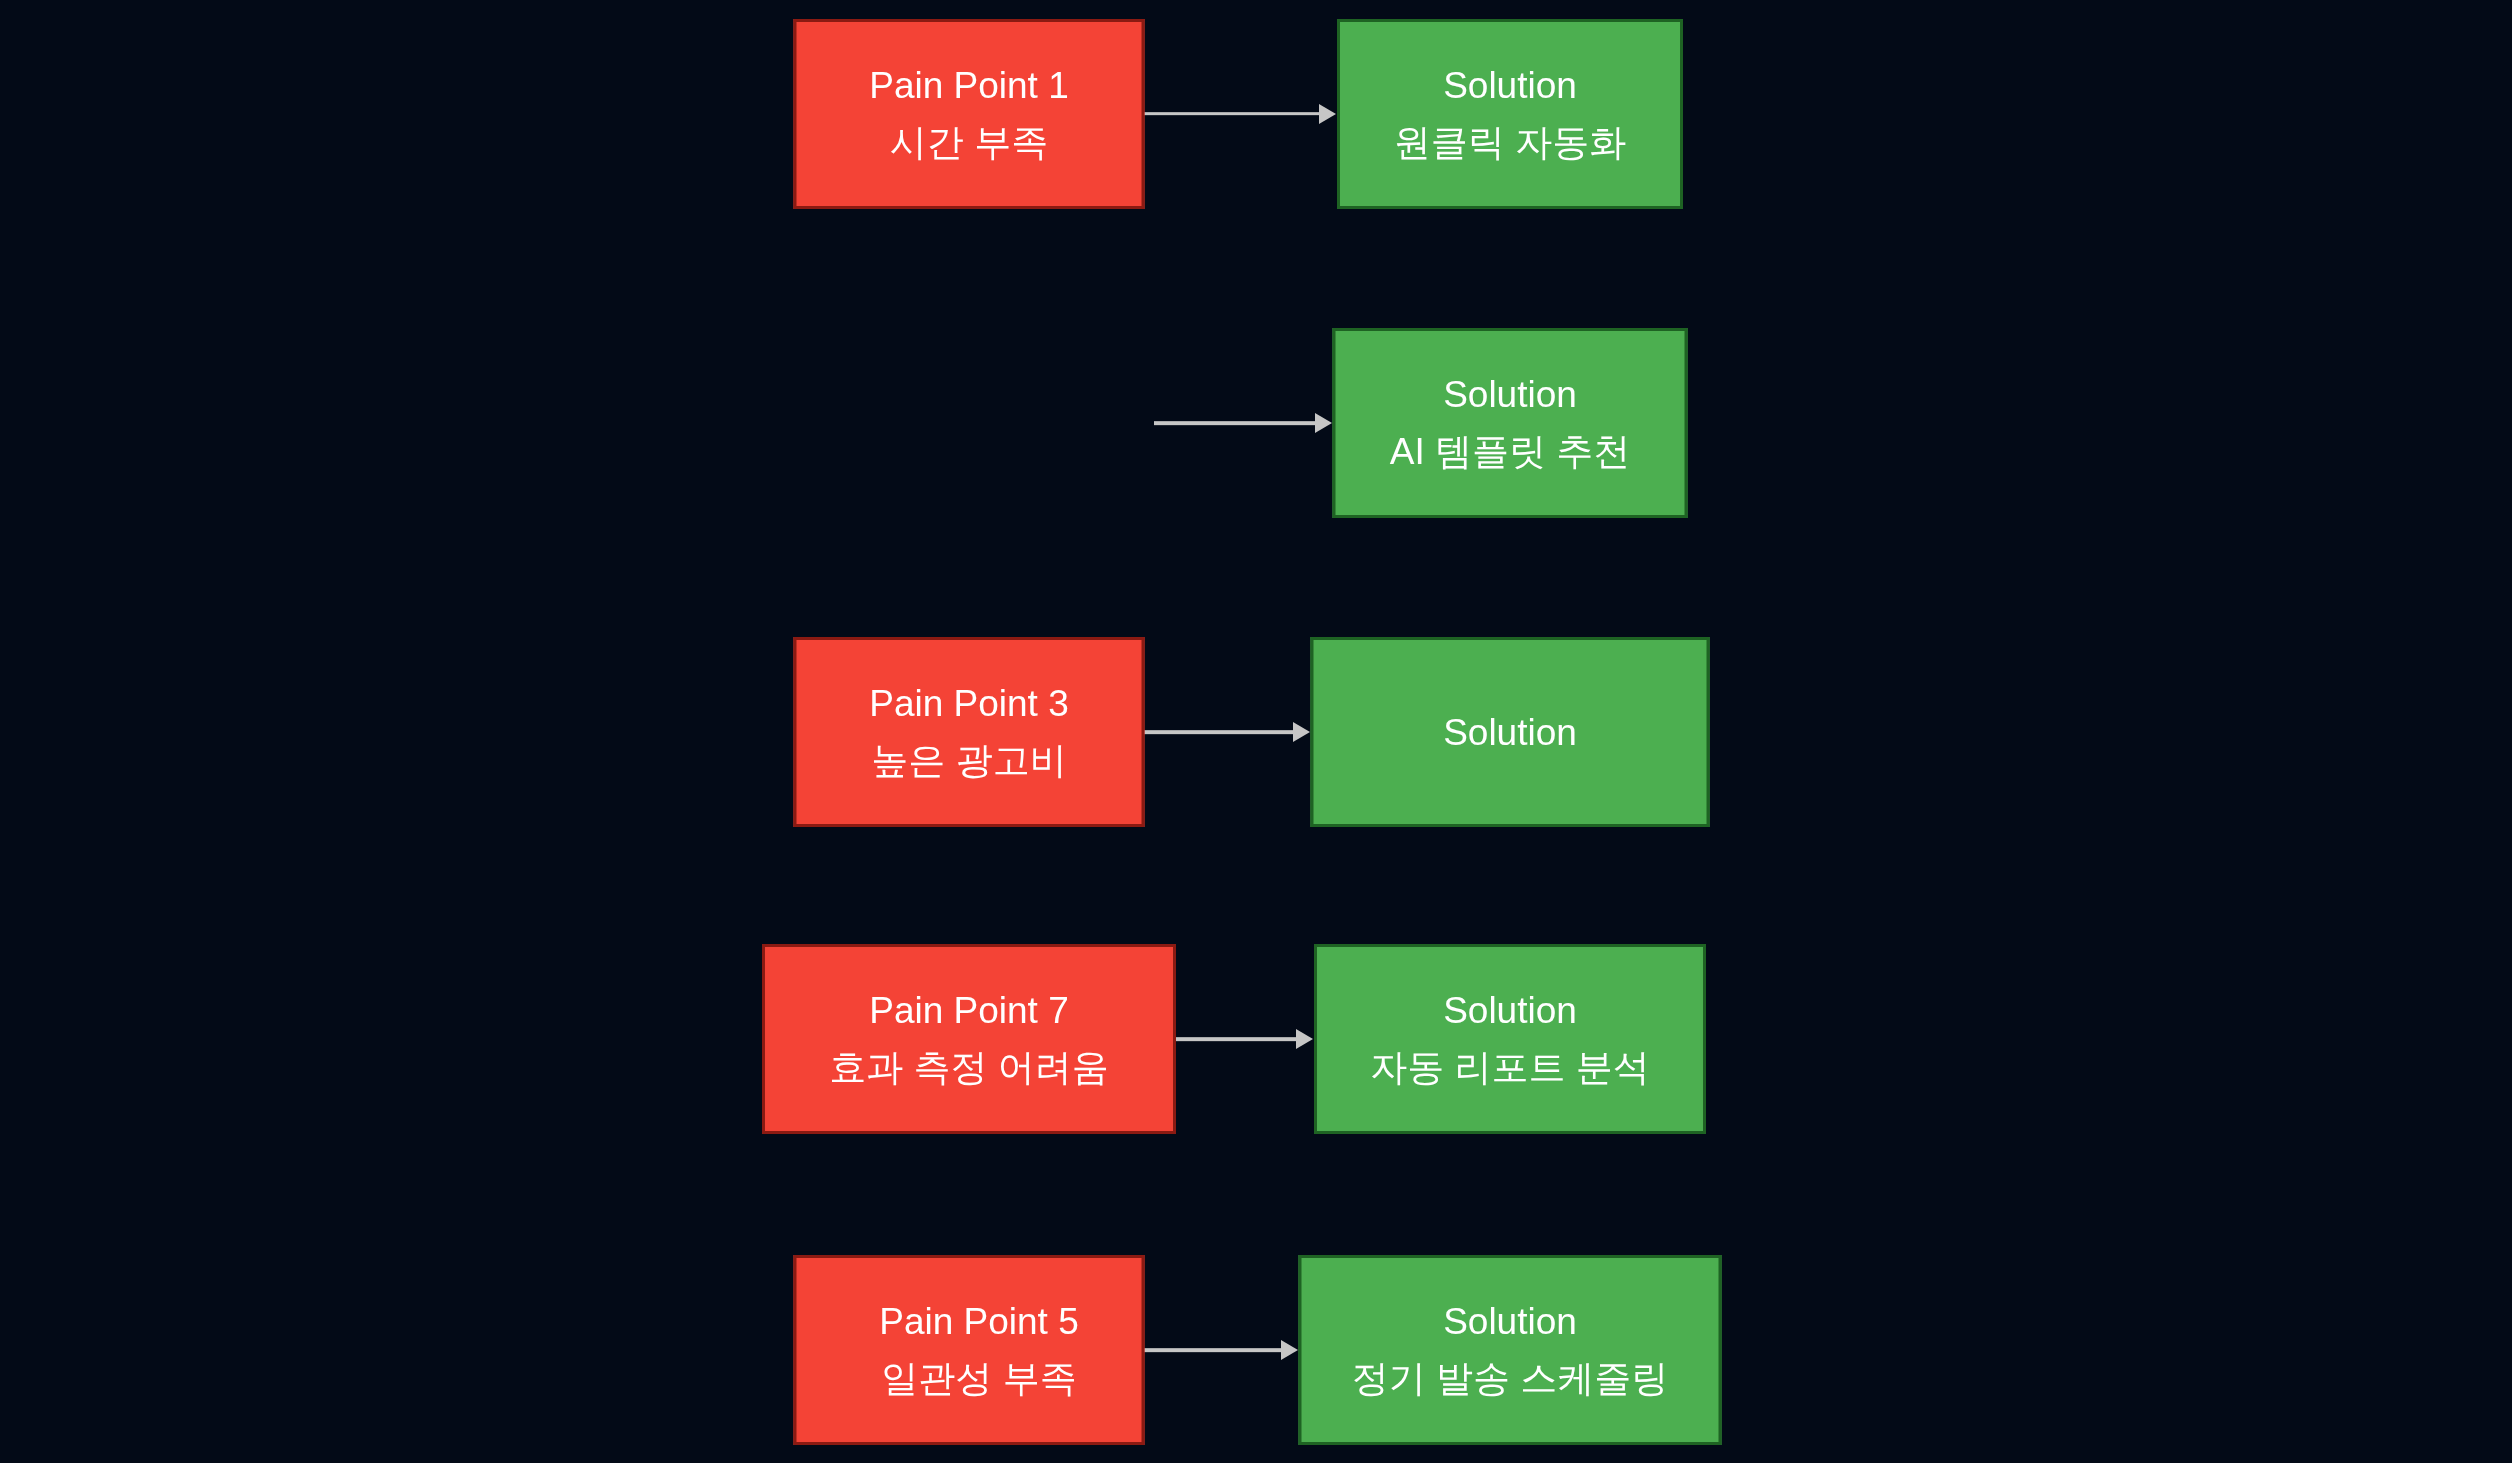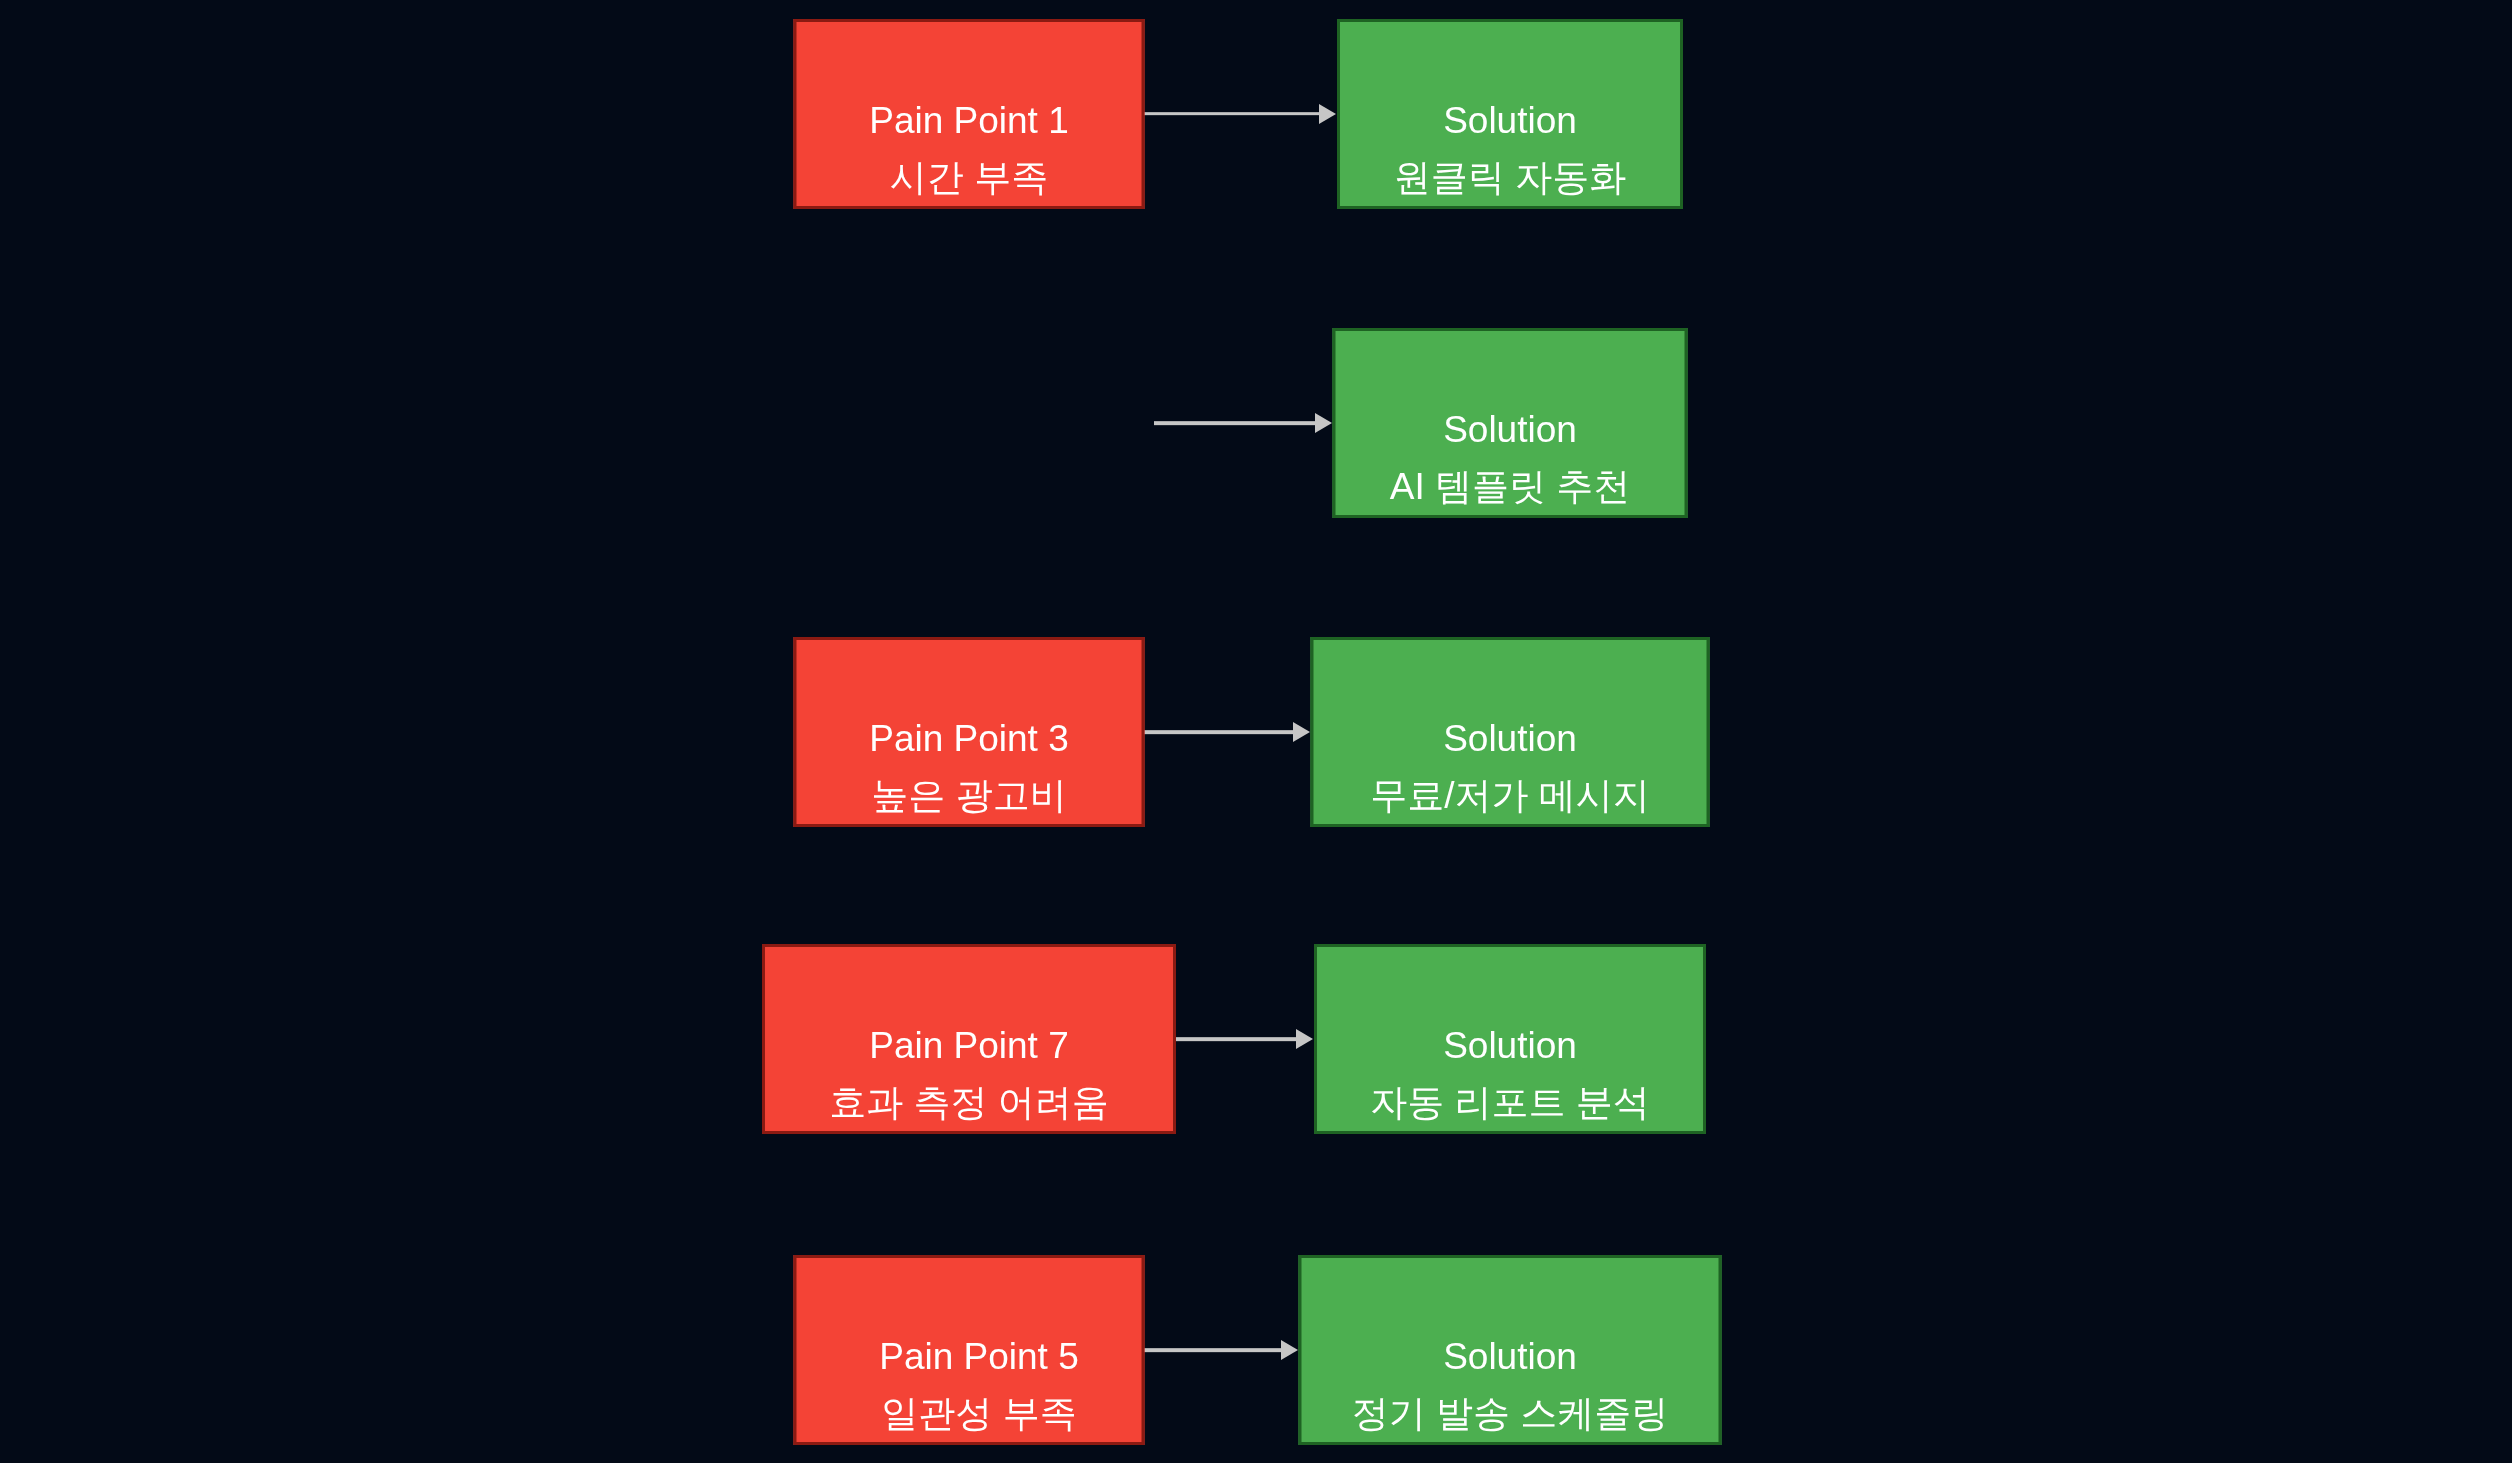--- a/index.html
+++ b/index.html
@@ -34,21 +34,21 @@
   .row:nth-child(3){top:637px;padding-left:7px;}
   .row:nth-child(4){top:944px;}
   .row:nth-child(5){top:1255px;}
 
   .node{
     position:absolute;
     top:0;
     height:100%;
     display:flex;
     flex-direction:column;
-    justify-content:flex-end;
+    justify-content:center;
     align-items:center;
     text-align:center;
     color:var(--text);
     font-size:37px;
     line-height:57px;
     z-index:1;
   }
   .pain{
     left:969px;
     transform:translateX(-50%);
@@ -116,21 +116,20 @@
 
   <div class="row">
     <div class="arrow-line" style="left: 1144px; width: 150px;"></div>
     <div class="arrow-head" style="left: 1293px;"></div>
     <div class="node pain">
       <div>Pain Point 3</div>
       <div>높은 광고비</div>
     </div>
     <div class="node sol">
       <div>Solution</div>
-      <div>무료/저가 메시지</div>
     </div>
   </div>
 
   <div class="row">
     <div class="arrow-line" style="left: 1176px; width: 122px;"></div>
     <div class="arrow-head" style="left: 1296px;"></div>
     <div class="node pain">
       <div>Pain Point 7</div>
       <div>효과 측정 어려움</div>
     </div>

